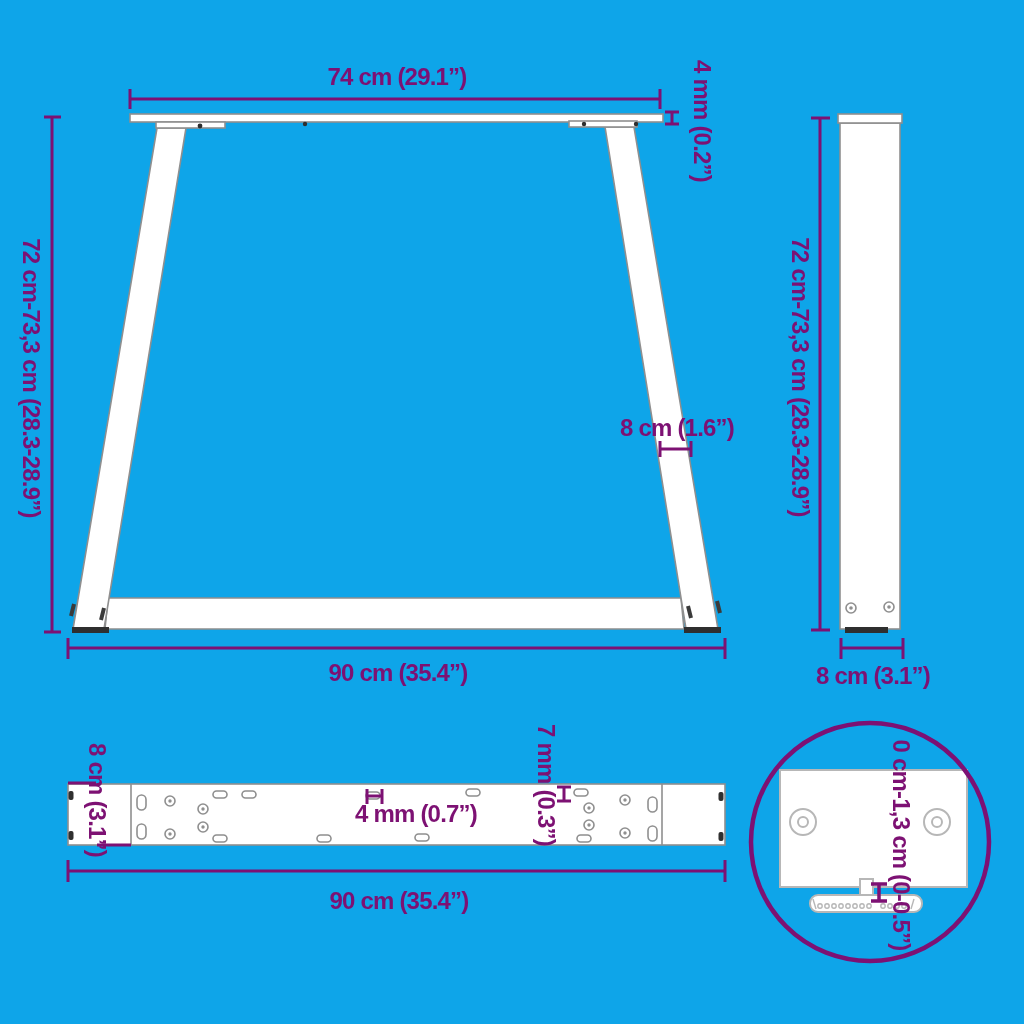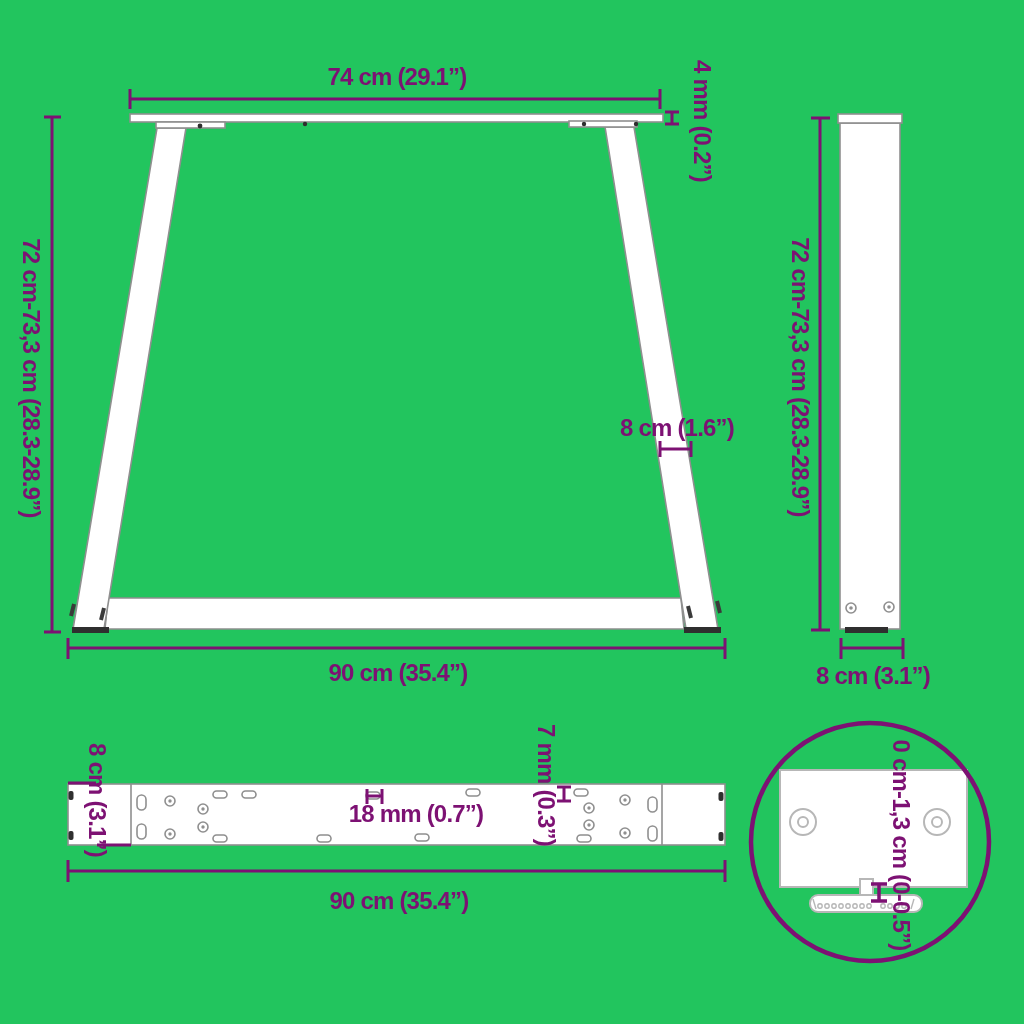--- a/index.html
+++ b/index.html
@@ -1,17 +1,17 @@
 <!DOCTYPE html>
 <html><head>
 <meta charset="utf-8">
 <style>
   html,body{margin:0;padding:0;background:#ffffff;}
   #canvas{
-    position:relative;width:1024px;height:1024px;background:#22c55e;overflow:hidden;
+    position:relative;width:1024px;height:1024px;background:#0ea5e9;overflow:hidden;
     font-family:"Liberation Sans", sans-serif;
   }
   #drawing{position:absolute;left:0;top:0;}
   .lbl{
     position:absolute;white-space:nowrap;
     font-weight:700;font-size:24px;letter-spacing:-0.8px;
     color:#7d1173;transform:translate(-50%,-50%);
     line-height:1;
   }
   .lbl.rot{transform:translate(-50%,-50%) rotate(90deg);}
@@ -215,21 +215,21 @@
   <div class="lbl" style="left:677px;top:428px">8 cm (1.6”)</div>
 
   <div class="lbl" style="left:398px;top:673px">90 cm (35.4”)</div>
 
   <div class="lbl rot" style="left:800px;top:377px">72 cm-73,3 cm (28.3-28.9”)</div>
 
   <div class="lbl" style="left:873px;top:676px">8 cm (3.1”)</div>
 
   <div class="lbl rot" style="left:97px;top:800px">8 cm (3.1”)</div>
 
-  <div class="lbl" style="left:416px;top:814px">18 mm (0.7”)</div>
+  <div class="lbl" style="left:416px;top:814px">4 mm (0.7”)</div>
 
   <div class="lbl rot" style="left:546px;top:785px">7 mm (0.3”)</div>
 
   <div class="lbl" style="left:399px;top:901px">90 cm (35.4”)</div>
 
   <div class="lbl rot" style="left:901px;top:845px">0 cm-1,3 cm (0-0.5”)</div>
 
 </div>
 
 </body></html>

